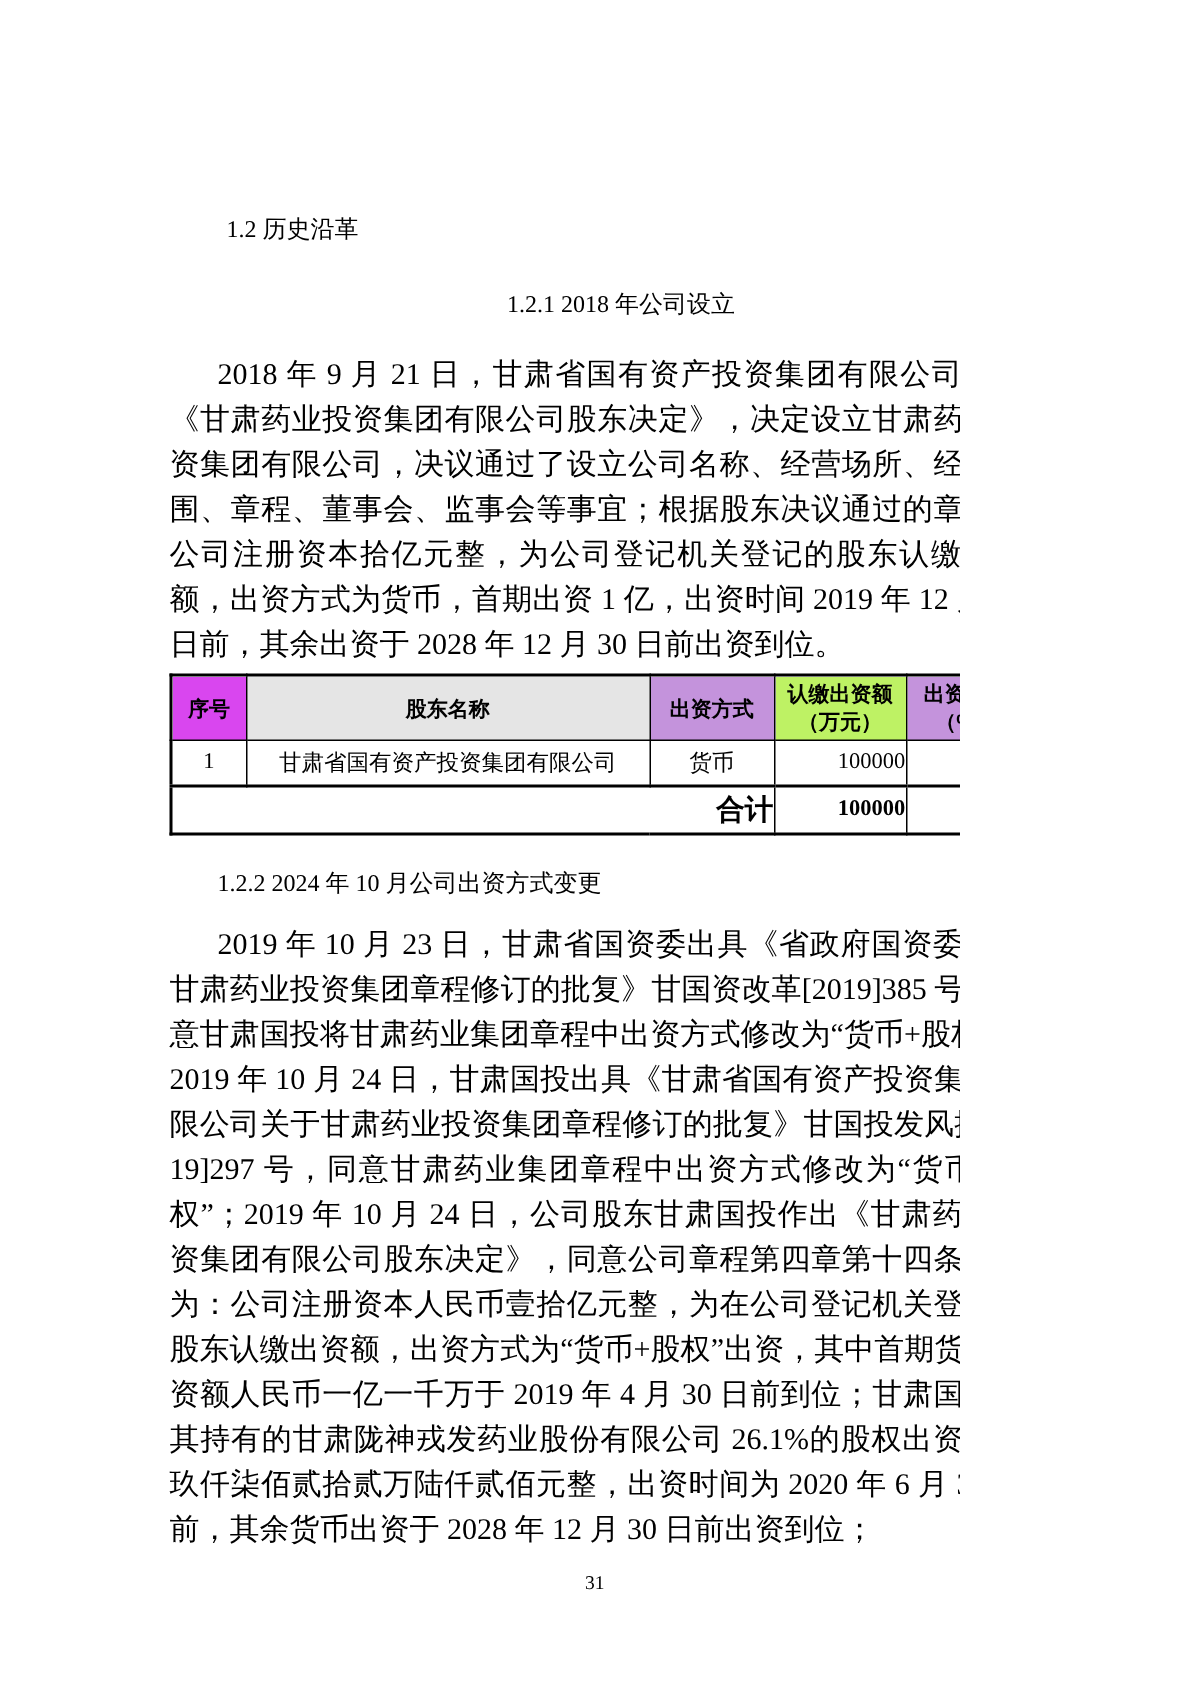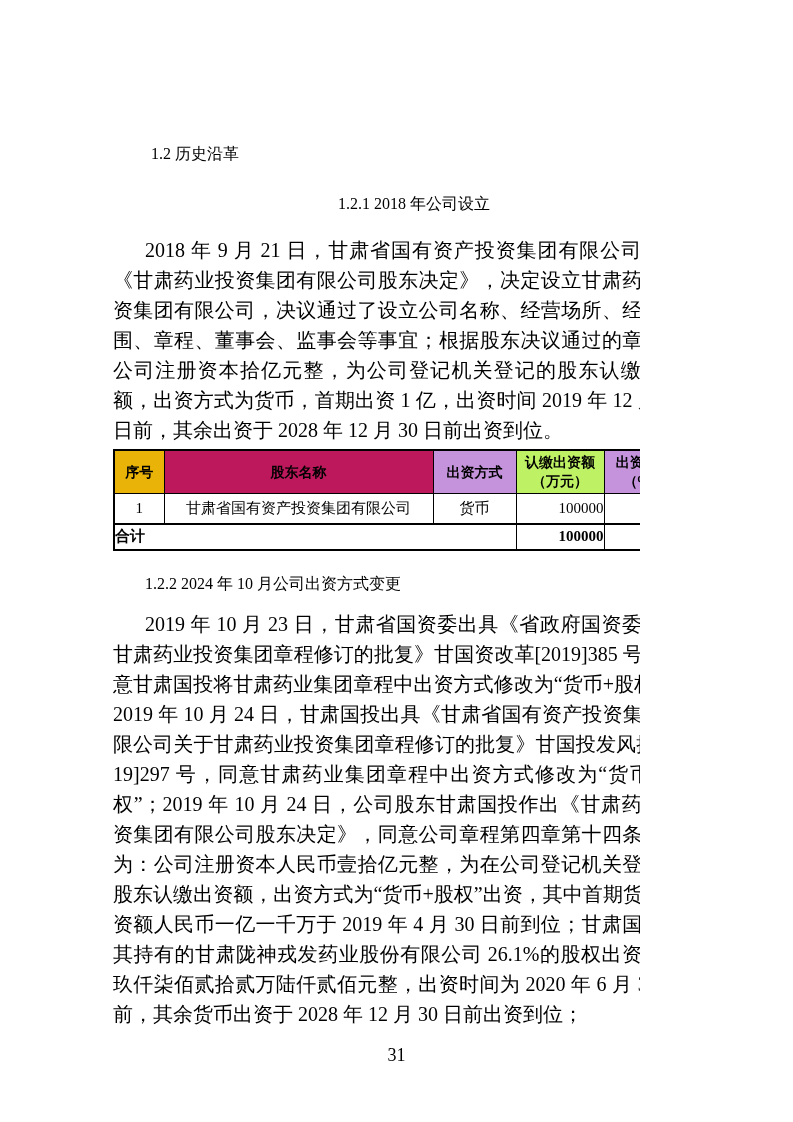--- a/index.html
+++ b/index.html
@@ -67,29 +67,29 @@
   }
   td.center { text-align:center; }
   td.num { text-align:right; padding-right:9px; }
   tr.total-row td {
     border-top:2px solid #000;
     height:26px;
     font-weight:bold;
   }
   tr.total-row td.label {
     font-family:"Liberation Sans","DejaVu Sans",sans-serif;
-    text-align:left;
-    font-size:15px;
+    text-align:right;
+    font-size:19px;
   }
   .pagenum {
     position:absolute;
     top:1003px; left:0;
     width:793px;
     text-align:center;
-    font-size:18px;
+    font-size:13px;
     line-height:16px;
   }
 </style>
 </head>
 <body>
 
 <div class="page">
   <div class="content">
 
     <p class="heading h-1-2">1.2 历史沿革</p>
@@ -102,22 +102,22 @@
     <table class="shareholding">
       <colgroup>
         <col style="width:50px">
         <col style="width:269px">
         <col style="width:83px">
         <col style="width:88px">
         <col style="width:80px">
       </colgroup>
       <thead>
         <tr>
-          <th style="background: #eab308;">序号</th>
-          <th style="background: #be185d;">股东名称</th>
+          <th style="background: #d946ef;">序号</th>
+          <th style="background: #e5e5e5;">股东名称</th>
           <th style="background: rgb(196, 147, 220);">出资方式</th>
           <th style="background: #bef264;">认缴出资额（万元）</th>
           <th style="background: rgb(196, 147, 220);">出资比例（%）</th>
         </tr>
       </thead>
       <tbody>
         <tr>
           <td class="center">1</td>
           <td class="center">甘肃省国有资产投资集团有限公司</td>
           <td class="center">货币</td>

